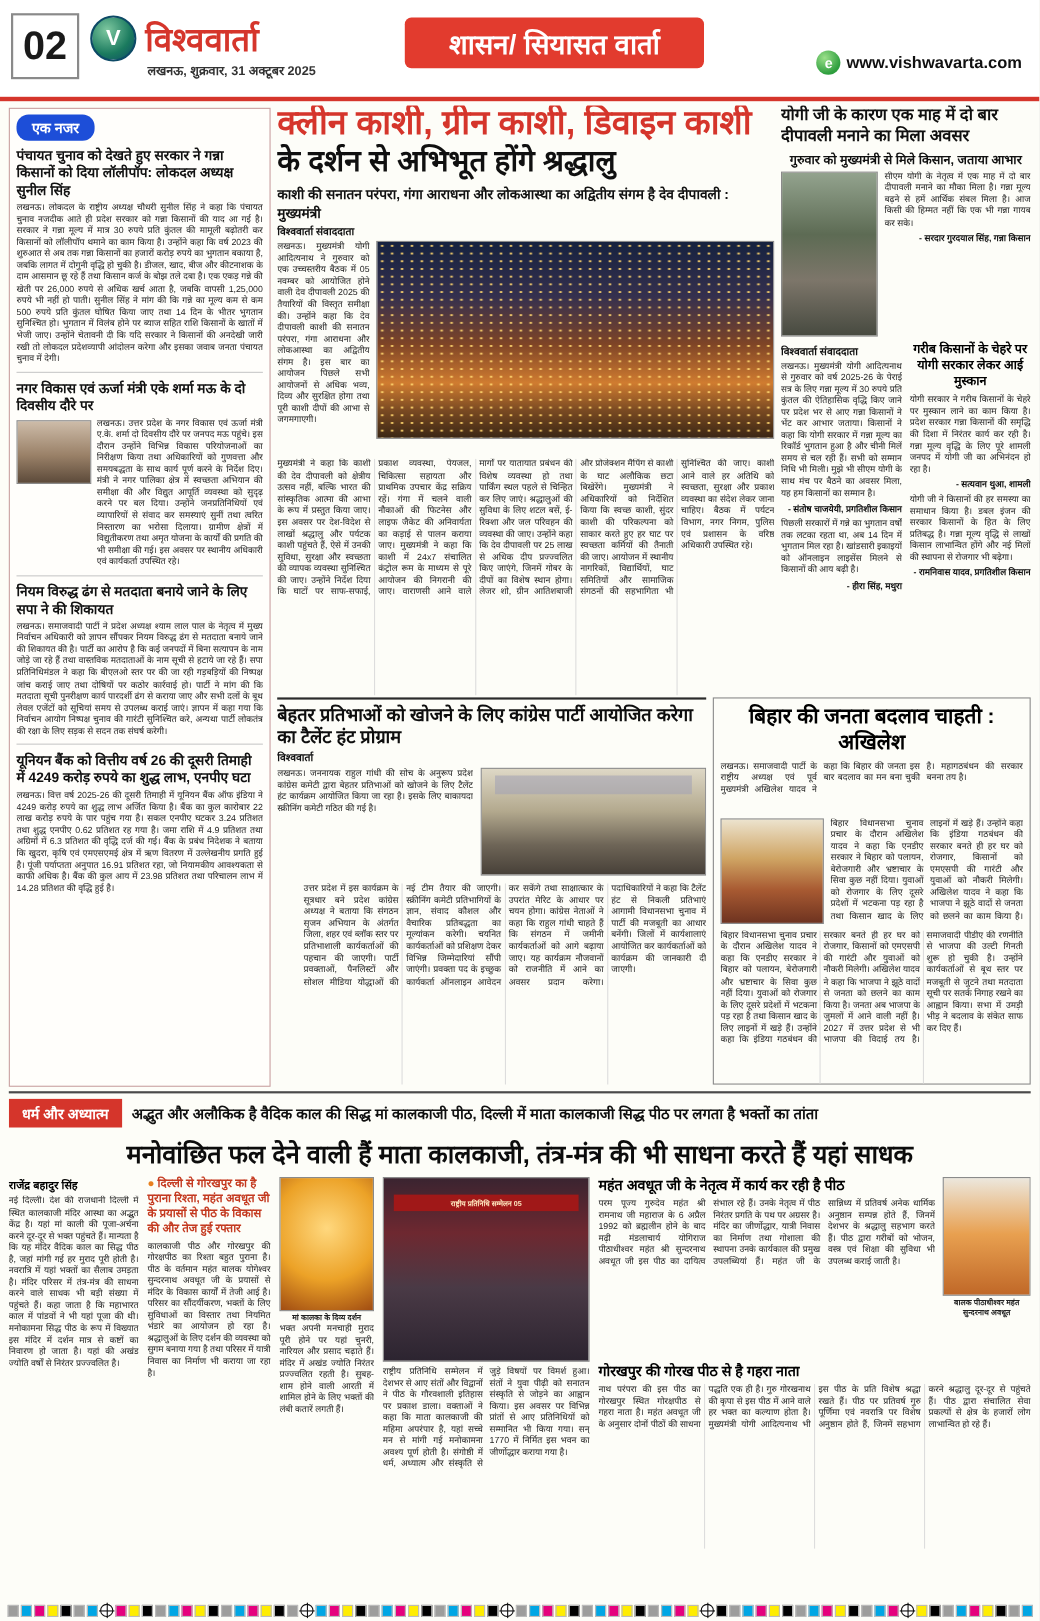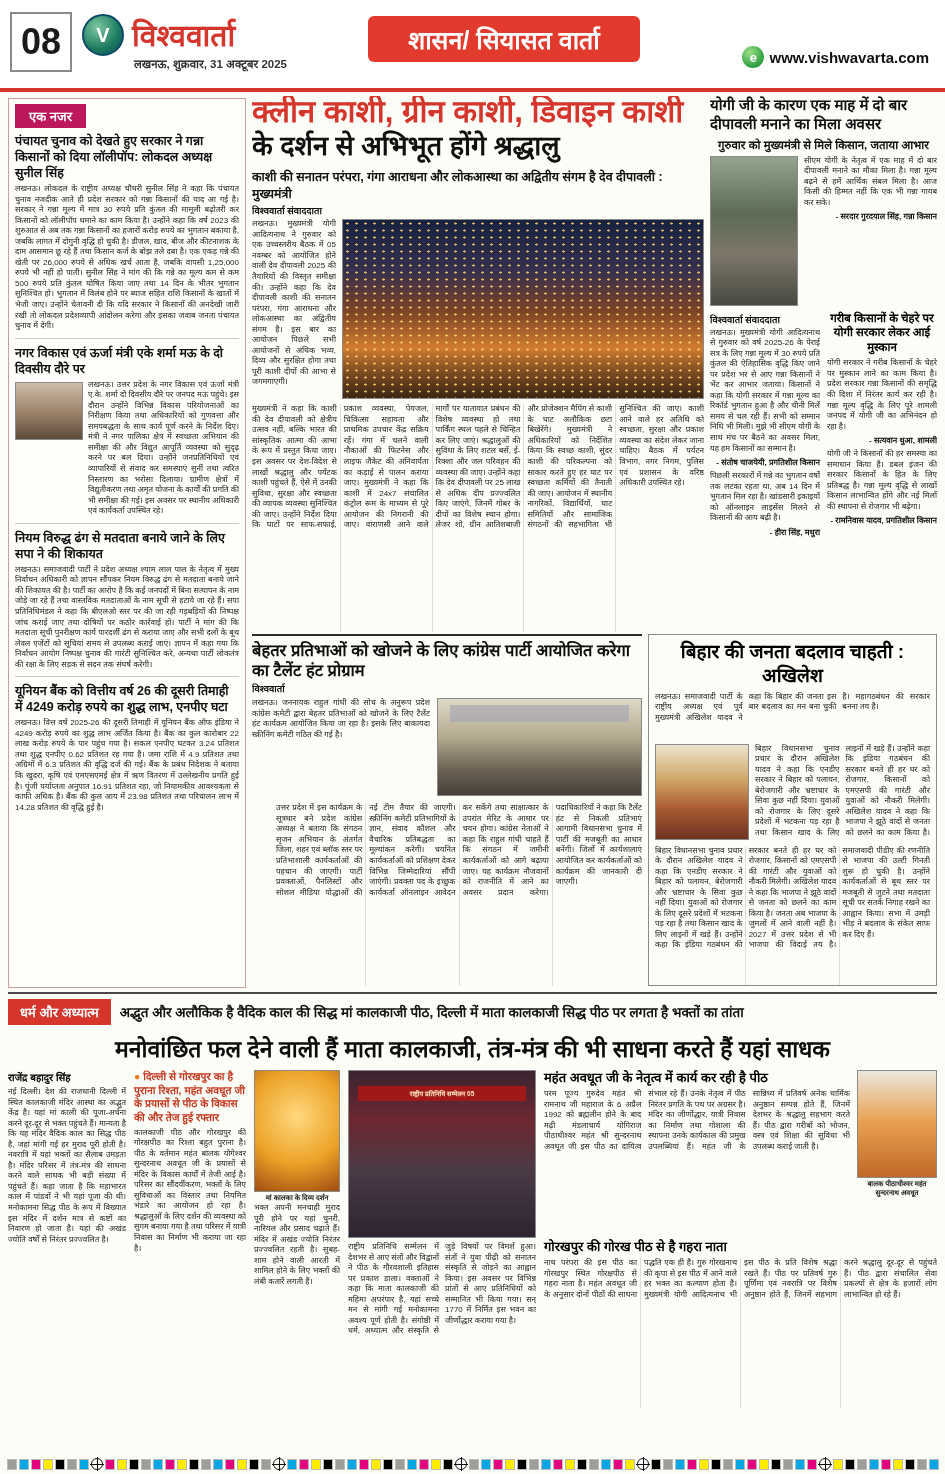--- a/index.html
+++ b/index.html
@@ -18,37 +18,37 @@
 
   
   .txt { font-size:8px; line-height:1.32; text-align:justify; color:#1d1d1d; overflow:hidden; }
   .attr { font-size:8px; font-weight:bold; text-align:right; color:#111; margin:2px 0 4px; }
   .byline { font-size:9.5px; font-weight:bold; color:#111; margin:2px 0; }
   .photo { border:1px solid #8a8a8a; position:relative; overflow:hidden; }
   .caption { font-size:7px; font-weight:bold; text-align:center; color:#222; padding:1px 0; }
 
   
   .left-col { position:absolute; left:8px; top:98px; width:238px; height:890px; border:1px solid #c9a0a0; padding:5px 6px; overflow:hidden; background:#fffefb; }
-  .eknajar { display:inline-block; background:#be185d; color:#fff; font-size:13px; font-weight:bold; padding:3px 14px; margin-bottom:5px; }
+  .eknajar { display:inline-block; background:#1d4ed8; color:#fff; font-size:13px; font-weight:bold; padding:3px 14px; margin-bottom:5px;border-radius:11px; }
   .lhead { font-size:12.5px; font-weight:bold; line-height:1.28; color:#111; margin-bottom:3px; }
   .divider { border-top:1px solid #c9c9c9; margin:6px 0; }
   .minister-photo { float:left; width:68px; height:58px; margin:2px 5px 2px 0; background:linear-gradient(180deg,#cdbca9 0%,#9a8168 55%,#5c4a3a 100%); }
 
   
   .main-art { position:absolute; left:252px; top:96px; width:452px; height:536px; overflow:hidden; }
   .m-h-red { font-size:31px; font-weight:bold; color:#d5352b; line-height:1.05; }
   .m-h-blk { font-size:27px; font-weight:bold; color:#101010; line-height:1.1; margin-top:3px; }
   .m-sub { font-size:12.5px; font-weight:bold; color:#111; margin:7px 0 2px; }
   .lead-row { display:flex; gap:6px; height:180px; margin-top:0; }
   .lead-txt { width:84px; }
   .photo-dev { flex:1; background-image:
       radial-gradient(rgba(255,214,110,.85) 1px, transparent 1.7px),
       linear-gradient(180deg,#16223f 0%,#35304e 28%,#7e4426 52%,#d07c30 72%,#7a4a22 86%,#3a2614 100%);
       background-size:9px 7px,100% 100%; }
-  .body5 { margin-top:5px; column-count:5; column-gap:7px; column-rule:1px solid #ddd; height:236px; }
+  .body5 { margin-top:18px; column-count:5; column-gap:7px; column-rule:1px solid #ddd; height:236px; }
 
   
   .right-art { position:absolute; left:710px; top:96px; width:227px; height:532px; overflow:hidden; }
   .r-head { font-size:15px; font-weight:bold; line-height:1.25; color:#101010; }
   .r-sub { font-size:11.5px; font-weight:bold; text-align:center; margin:3px 0 4px; color:#111; }
   .r-row1 { display:flex; gap:6px; }
   .photo-truck { width:88px; height:150px; background:linear-gradient(180deg,#93a38e 0%,#5d6b54 38%,#7d766a 66%,#474a40 100%); }
   .quote-title { font-size:12.5px; font-weight:bold; line-height:1.3; color:#000; margin-bottom:3px; }
   .r-row2 { display:flex; gap:7px; margin-top:5px; }
   .r-colA, .r-colB { flex:1; }
@@ -102,21 +102,21 @@
   .reg-circle::before { content:""; position:absolute; left:50%; top:-2px; bottom:-2px; width:1px; background:#111; }
   .reg-circle::after { content:""; position:absolute; top:50%; left:-2px; right:-2px; height:1px; background:#111; }
 </style>
 </head>
 <body>
 
 <div class="page">
 
   <div class="header">
     <div class="pagebox">
-      <span>08</span>
+      <span>02</span>
     </div>
     <div class="logo-circle">
       <span>V</span>
     </div>
     <div class="masthead">विश्ववार्ता</div>
     <div class="dateline">लखनऊ, शुक्रवार, 31 अक्टूबर 2025</div>
     <div class="section-box">
       <span>शासन/ सियासत वार्ता</span>
     </div>
     <div class="website">

